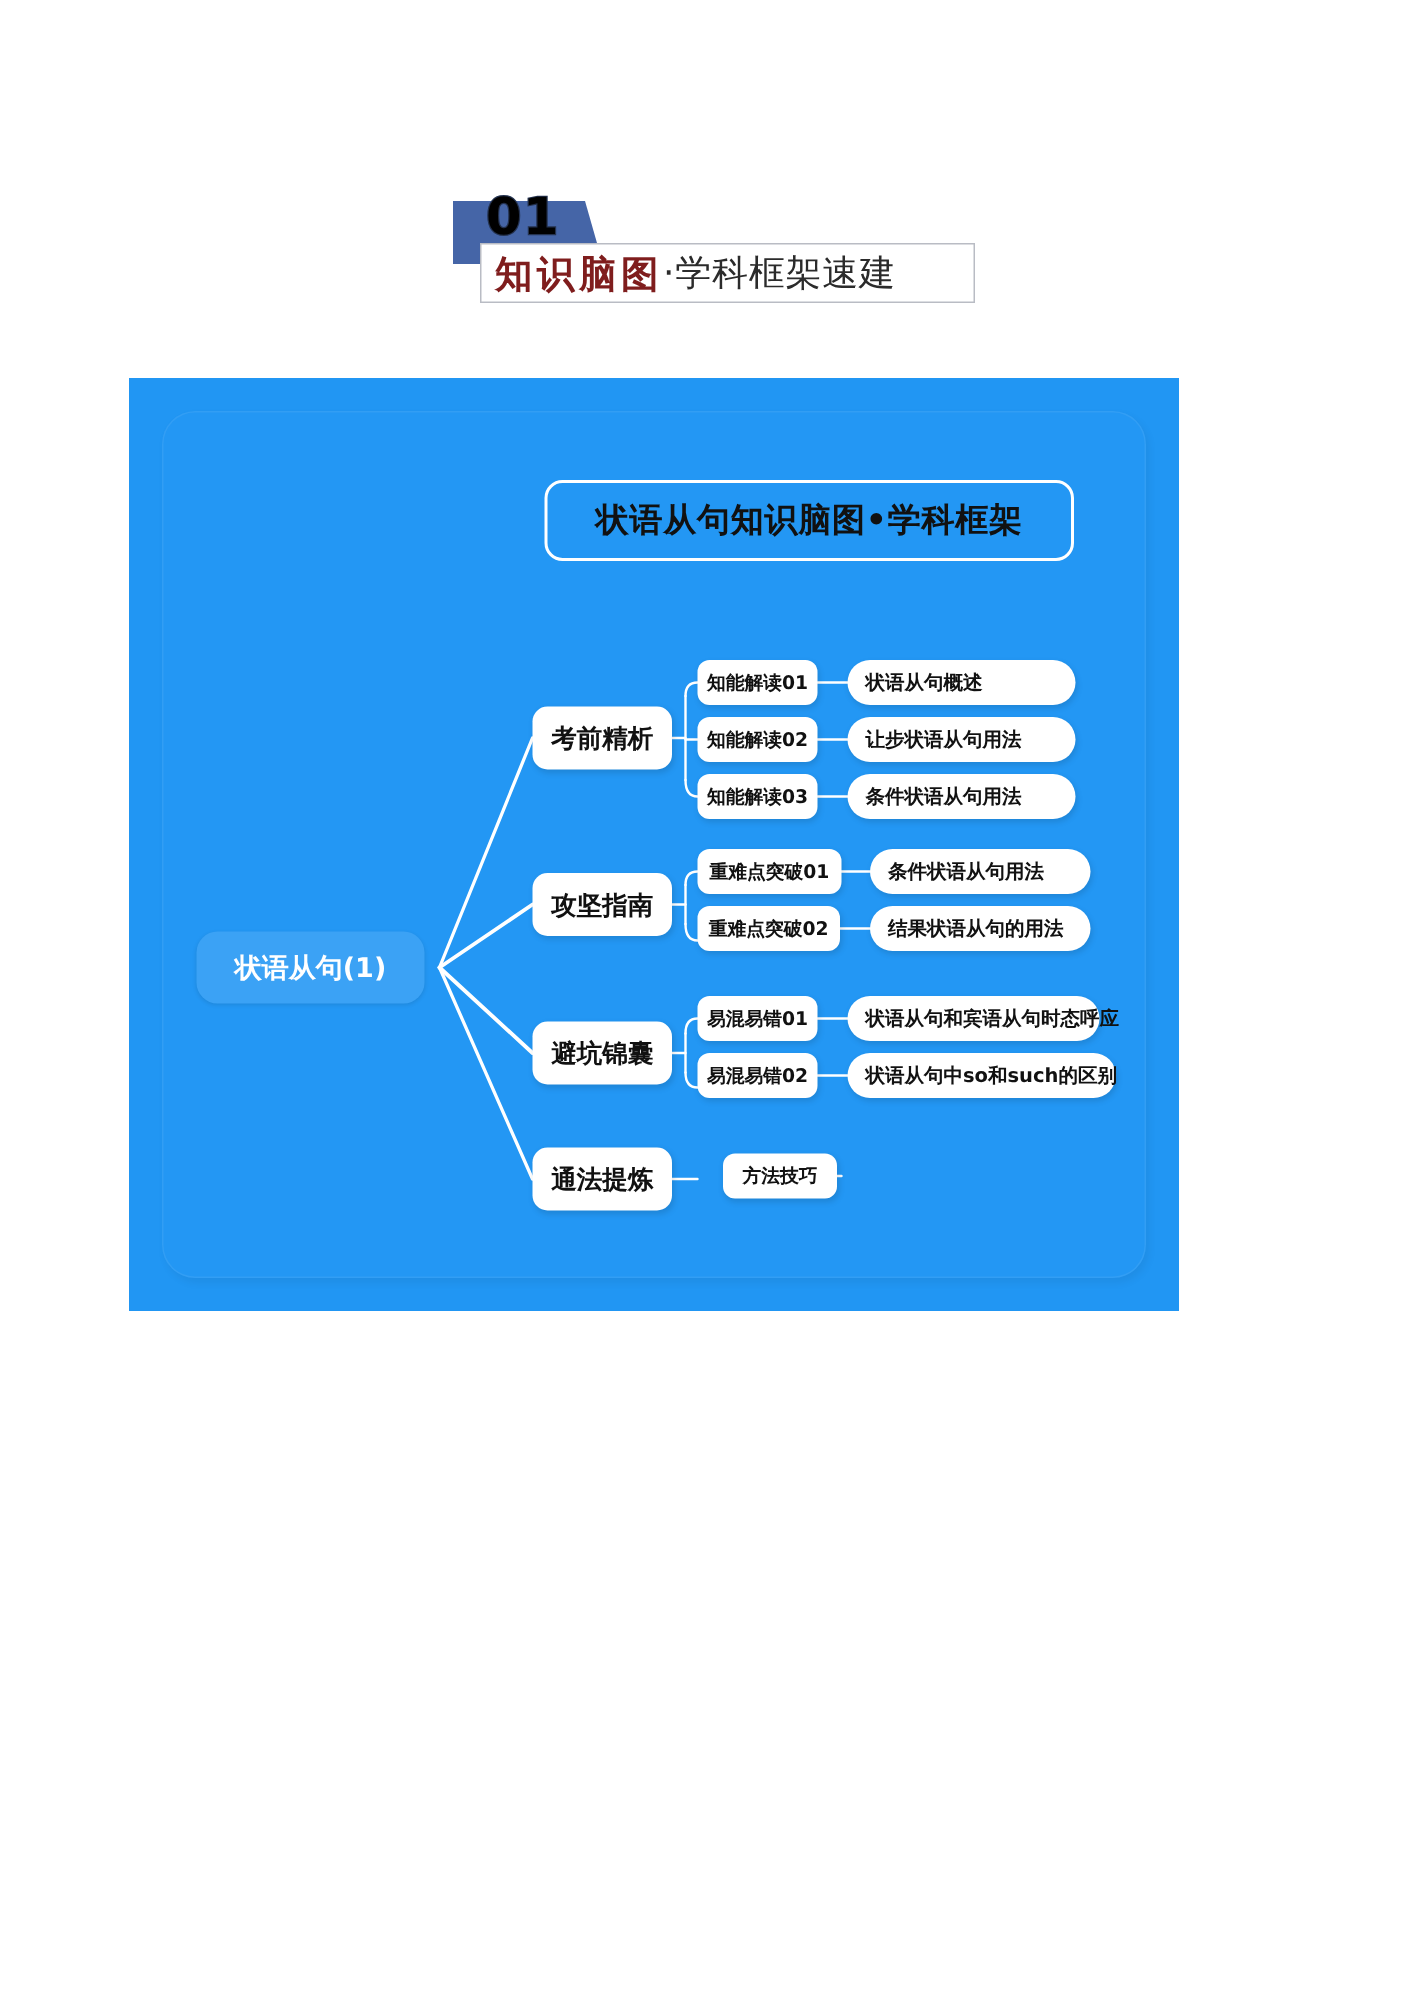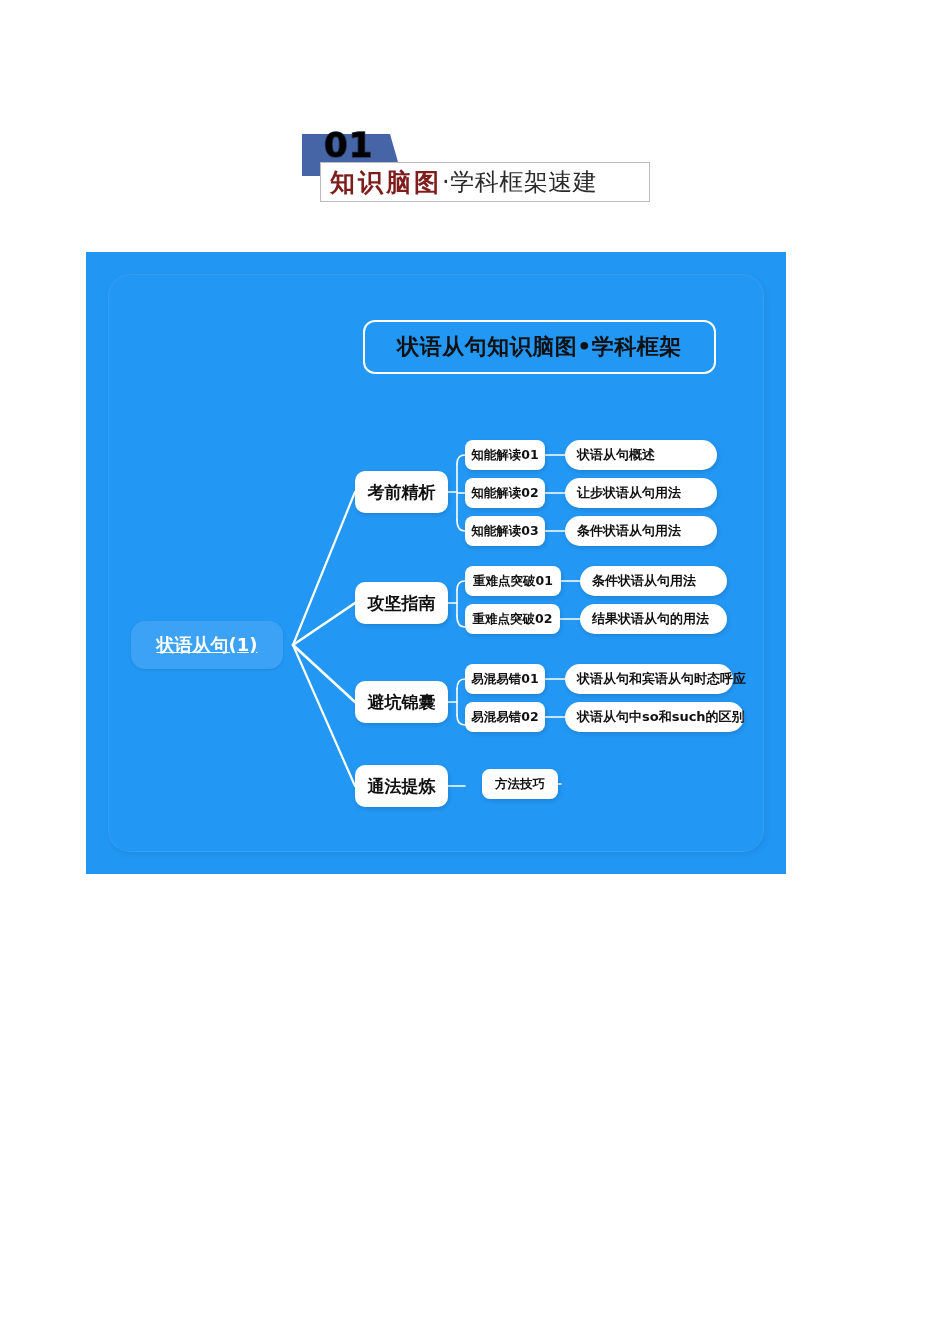--- a/index.html
+++ b/index.html
@@ -143,21 +143,20 @@
     top: 369px;
     width: 152px;
     height: 48px;
     background: #3ba2f5;
     border-radius: 14px;
     justify-content: center;
     color: #ffffff;
     font-size: 18px;
     font-weight: bold;
     box-shadow: 0 1px 3px rgba(0,0,0,0.10);
-    text-decoration: underline;
   }
   .node-l2 {
     width: 93px;
     height: 42px;
     background: #ffffff;
     justify-content: center;
     color: #111111;
     font-size: 17px;
     font-weight: bold;
     border-radius: 10px;

